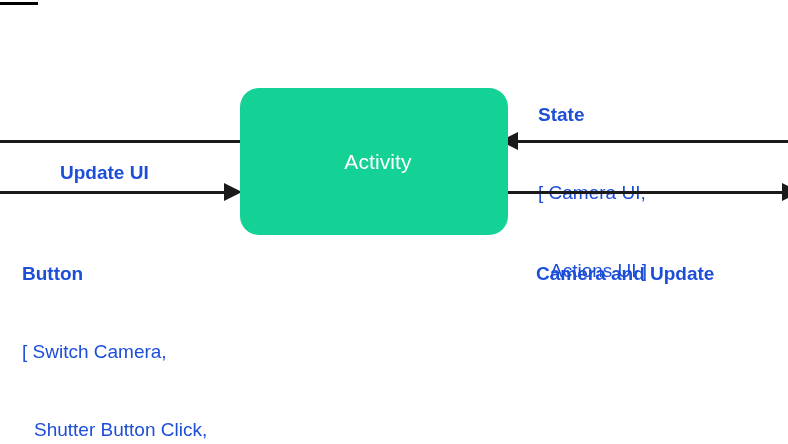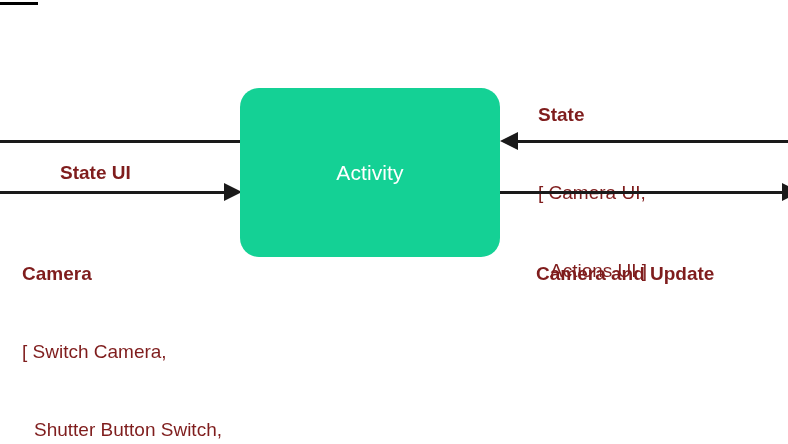--- a/index.html
+++ b/index.html
@@ -28,26 +28,27 @@
     height: 3px;
     background: #000000;
   }
 
   
   .node {
     position: absolute;
     left: 240px;
     top: 88px;
     width: 260px;
-    height: 169px;
+    height: 147px;
     background: #14d195;
     border-radius: 19px;
     display: flex;
     align-items: center;
     justify-content: center;
+    padding-left: 8px;
   }
   .node-label {
     color: #ffffff;
     font-size: 21px;
     font-weight: 400;
     letter-spacing: 0.1px;
     line-height: 1;
   }
 
   
@@ -70,21 +71,21 @@
   }
   .arrow-left {
     border-top: 9px solid transparent;
     border-bottom: 9px solid transparent;
     border-right: 18px solid #1a1a1a;
   }
 
   
   .label-block {
     position: absolute;
-    color: #7f1d1d;
+    color: #1d4ed8;
     font-size: 19px;
     line-height: 26px;
     white-space: pre;
   }
   .label-block .heading {
     font-weight: bold;
     display: block;
   }
   .label-block .item {
     display: block;
@@ -116,30 +117,30 @@
 </head>
 <body>
 
 <div id="canvas">
 
   <div class="corner-rule"></div>
 
   <div class="edge-line" style="left:0px; top:140px; width:242px;"></div>
 
   <div class="label-block" id="label-update-ui">
-    <span class="heading">State UI</span>
+    <span class="heading">Update UI</span>
   </div>
 
   <div class="edge-line" style="left:0px; top:191px; width:228px;"></div>
   <div class="arrow-head arrow-right" style="left:224px; top:183px;"></div>
 
   <div class="label-block" id="label-actions">
-    <span class="heading">Camera</span>
+    <span class="heading">Button</span>
     <span class="item">[ Switch Camera,</span>
-    <span class="item indent">Shutter Button Switch,</span>
+    <span class="item indent">Shutter Button Click,</span>
     
     
     
   </div>
 
   <div class="edge-line" style="left:514px; top:140px; width:274px;"></div>
   <div class="arrow-head arrow-left" style="left:500px; top:132px;"></div>
 
   <div class="label-block" id="label-state">
     <span class="heading">State</span>

